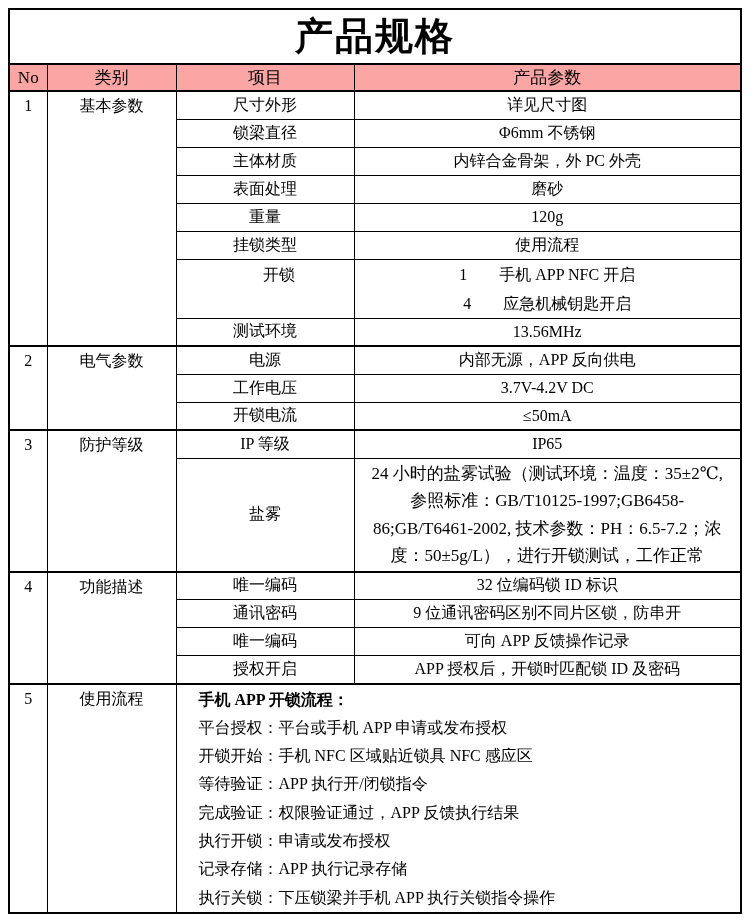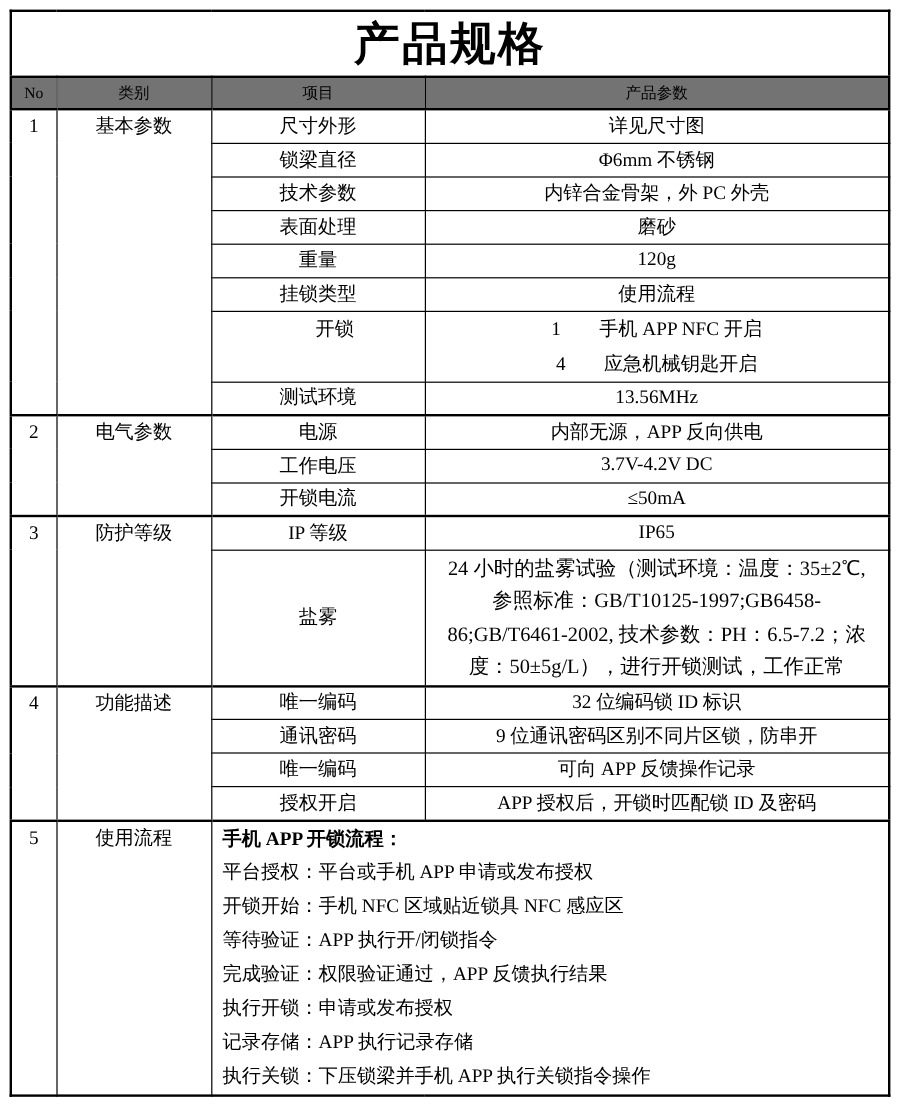--- a/index.html
+++ b/index.html
@@ -13,42 +13,41 @@
   .page {
     position: absolute;
     left: 8px; top: 8px;
     width: 734px;
   }
   table.spec {
     border-collapse: collapse;
     table-layout: fixed;
     width: 100%;
     border: 2px solid #000000;
-    font-family: Liberation Serif, serif;
   }
   td, th {
     border: 1px solid #000000;
     padding: 0;
     text-align: center;
     vertical-align: middle;
     font-size: 16px;
     overflow: hidden;
   }
   .title-cell {
     height: 55px;
     font-size: 38px;
     font-weight: bold;
     letter-spacing: 2px;
     border-bottom: 2px solid #000000;
   }
   th {
-    background: #737373;
+    background: #fca5a5;
     height: 27px;
     font-weight: normal;
-    font-size: 13px;
+    font-size: 17px;
     border-bottom: 2px solid #000000;
   }
   tr.h28  { height: 28px;  }
   tr.h58  { height: 58px;  }
   tr.h113 { height: 113px; }
   tr.h228 { height: 228px; }
   tr.sec-start td { border-top: 2px solid #000000; }
   .c-no, .c-cat {
     vertical-align: top;
     line-height: 28px;
@@ -56,21 +55,21 @@
   .open-item { vertical-align: top; line-height: 29px; padding-left: 28px; }
   .open-lines div { line-height: 29px; }
   .salt {
     font-size: 17px;
     line-height: 27.5px;
     padding: 1px 9px;
   }
   .flow {
     text-align: left;
     vertical-align: top;
-    padding: 1px 10px 0 9px;
+    padding: 1px 10px 0 22px;
     line-height: 28.3px;
   }
   .flow .head { font-weight: bold; }
 </style>
 </head>
 <body>
 
 <div class="page">
   <table class="spec">
     <colgroup>
@@ -96,21 +95,21 @@
       <td class="c-no" rowspan="8">1</td>
       <td class="c-cat" rowspan="8">基本参数</td>
       <td>尺寸外形</td>
       <td>详见尺寸图</td>
     </tr>
     <tr class="h28">
       <td>锁梁直径</td>
       <td>Φ6mm 不锈钢</td>
     </tr>
     <tr class="h28">
-      <td>技术参数</td>
+      <td>主体材质</td>
       <td>内锌合金骨架，外 PC 外壳</td>
     </tr>
     <tr class="h28">
       <td>表面处理</td>
       <td>磨砂</td>
     </tr>
     <tr class="h28">
       <td>重量</td>
       <td>120g</td>
     </tr>

